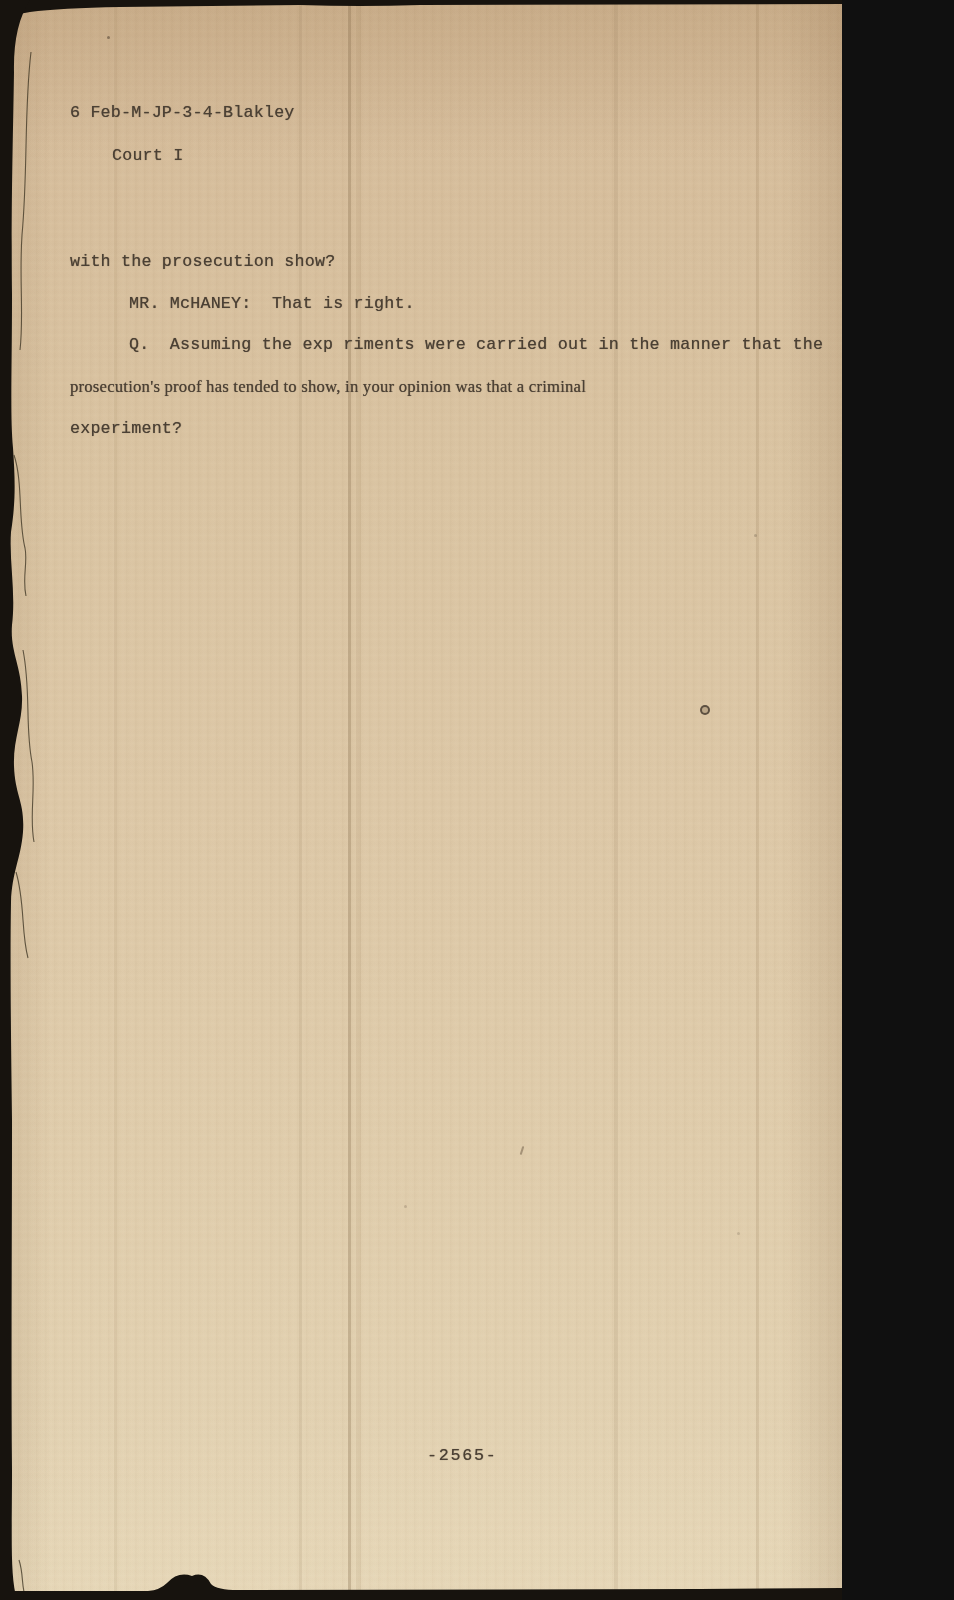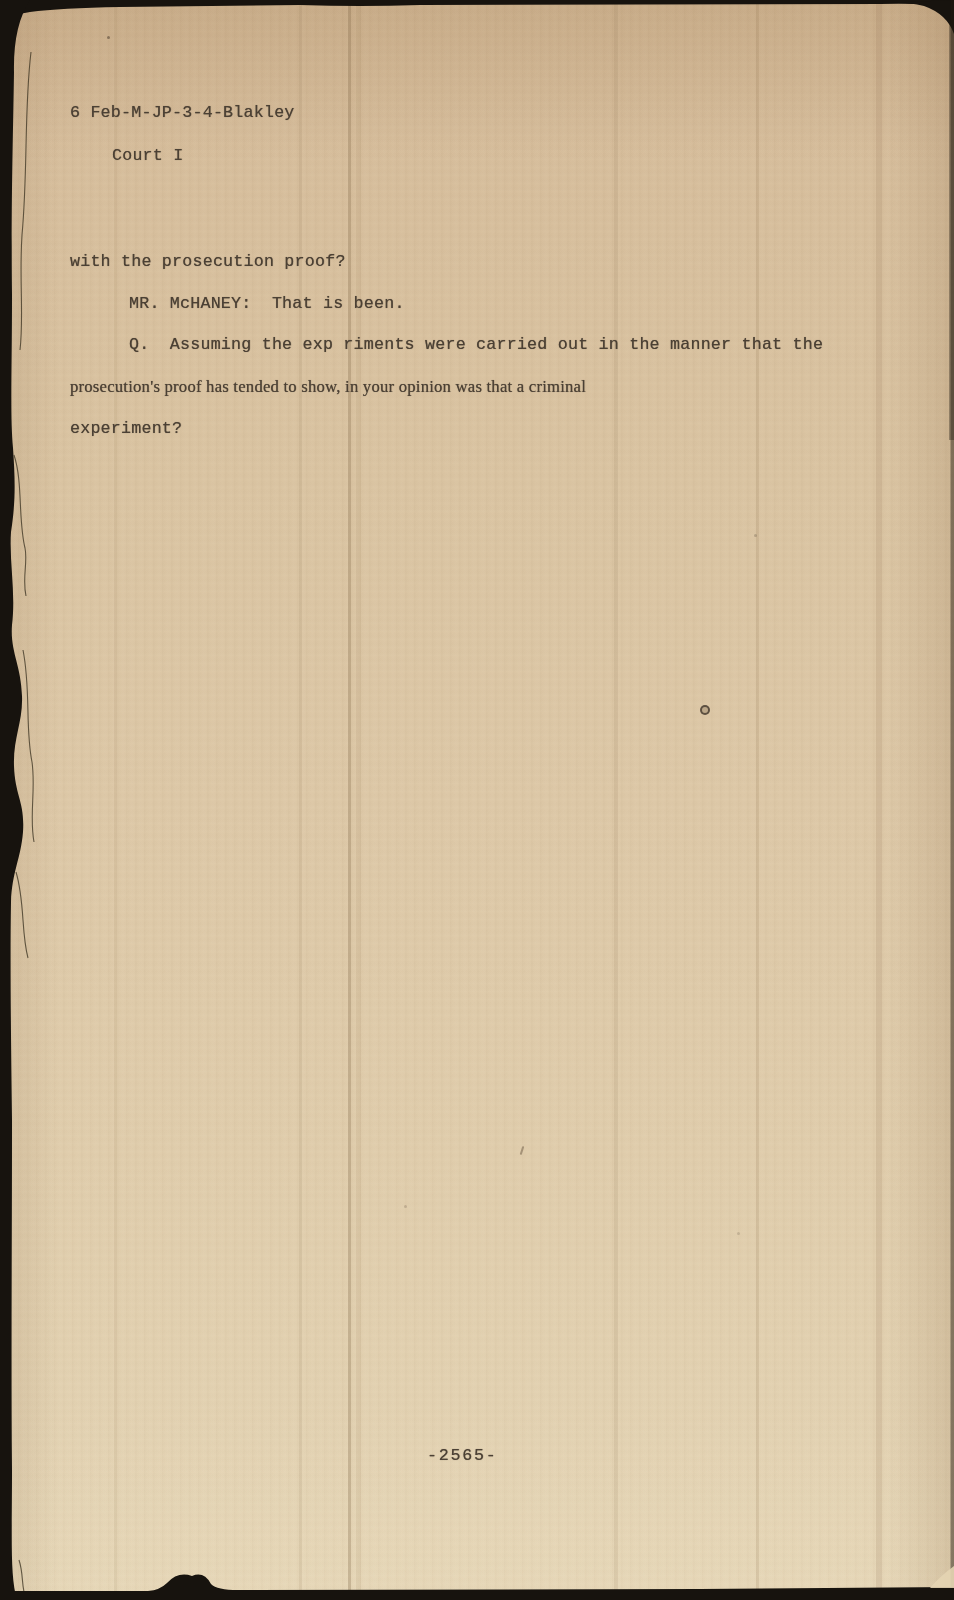--- a/index.html
+++ b/index.html
@@ -2,21 +2,21 @@
 <html><head>
 <meta charset="utf-8">
 <style>
   html, body {
     margin: 0;
     padding: 0;
     background: #101010;
   }
   .scan-page {
     position: relative;
-    width: 954px;
+    width: 842px;
     height: 1600px;
     overflow: hidden;
     background:
       linear-gradient(180deg,
         #d3b995 0%,
         #d6bd9b 8%,
         #dac4a2 30%,
         #ddc8a7 50%,
         #e0cdac 72%,
         #e3d2b2 90%,
@@ -98,22 +98,22 @@
   <div class="fold" style="left:114px; width:3px; background:rgba(135,105,70,0.10);"></div>
   <div class="fold" style="left:299px; width:3px; background:rgba(135,105,70,0.12);"></div>
   <div class="fold" style="left:348px; width:3px; background:rgba(120,92,60,0.28);"></div>
   <div class="fold" style="left:356px; width:5px; background:rgba(135,105,70,0.10);"></div>
   <div class="fold" style="left:614px; width:4px; background:rgba(135,105,70,0.12);"></div>
   <div class="fold" style="left:756px; width:3px; background:rgba(135,105,70,0.14);"></div>
   <div class="fold" style="left:876px; width:6px; background:rgba(125,95,62,0.14);"></div>
 
   <div class="tline" style="left:70px;  top:102px;">6 Feb-M-JP-3-4-Blakley</div>
   <div class="tline" style="left:112px; top:145px;">Court I</div>
-  <div class="tline" style="left:70px;  top:251px;">with the prosecution proof?</div>
-  <div class="tline" style="left:129px; top:293px;">MR. McHANEY:  That is been.</div>
+  <div class="tline" style="left:70px;  top:251px;">with the prosecution show?</div>
+  <div class="tline" style="left:129px; top:293px;">MR. McHANEY:  That is right.</div>
   <div class="tline" style="left:129px; top:334px;">Q.  Assuming the exp riments were carried out in the manner that the</div>
   <div class="tline" style="left:70px;  top:376px;font-family:Liberation Serif, serif;">prosecution's proof has tended to show, in your opinion was that a criminal</div>
   <div class="tline" style="left:70px;  top:418px;">experiment?</div>
   <div class="tline pagenum" style="left:427px; top:1445px;">-2565-</div>
 
   <div class="speck-ring" style="left:700px; top:705px;"></div>
   <div class="speck-dot" style="left:107px; top:36px;"></div>
   <div class="speck-dot" style="left:754px; top:534px; opacity:.5;"></div>
   <div class="speck-scratch" style="left:521px; top:1146px;"></div>
   <div class="speck-dot" style="left:404px; top:1205px; opacity:.4;"></div>

